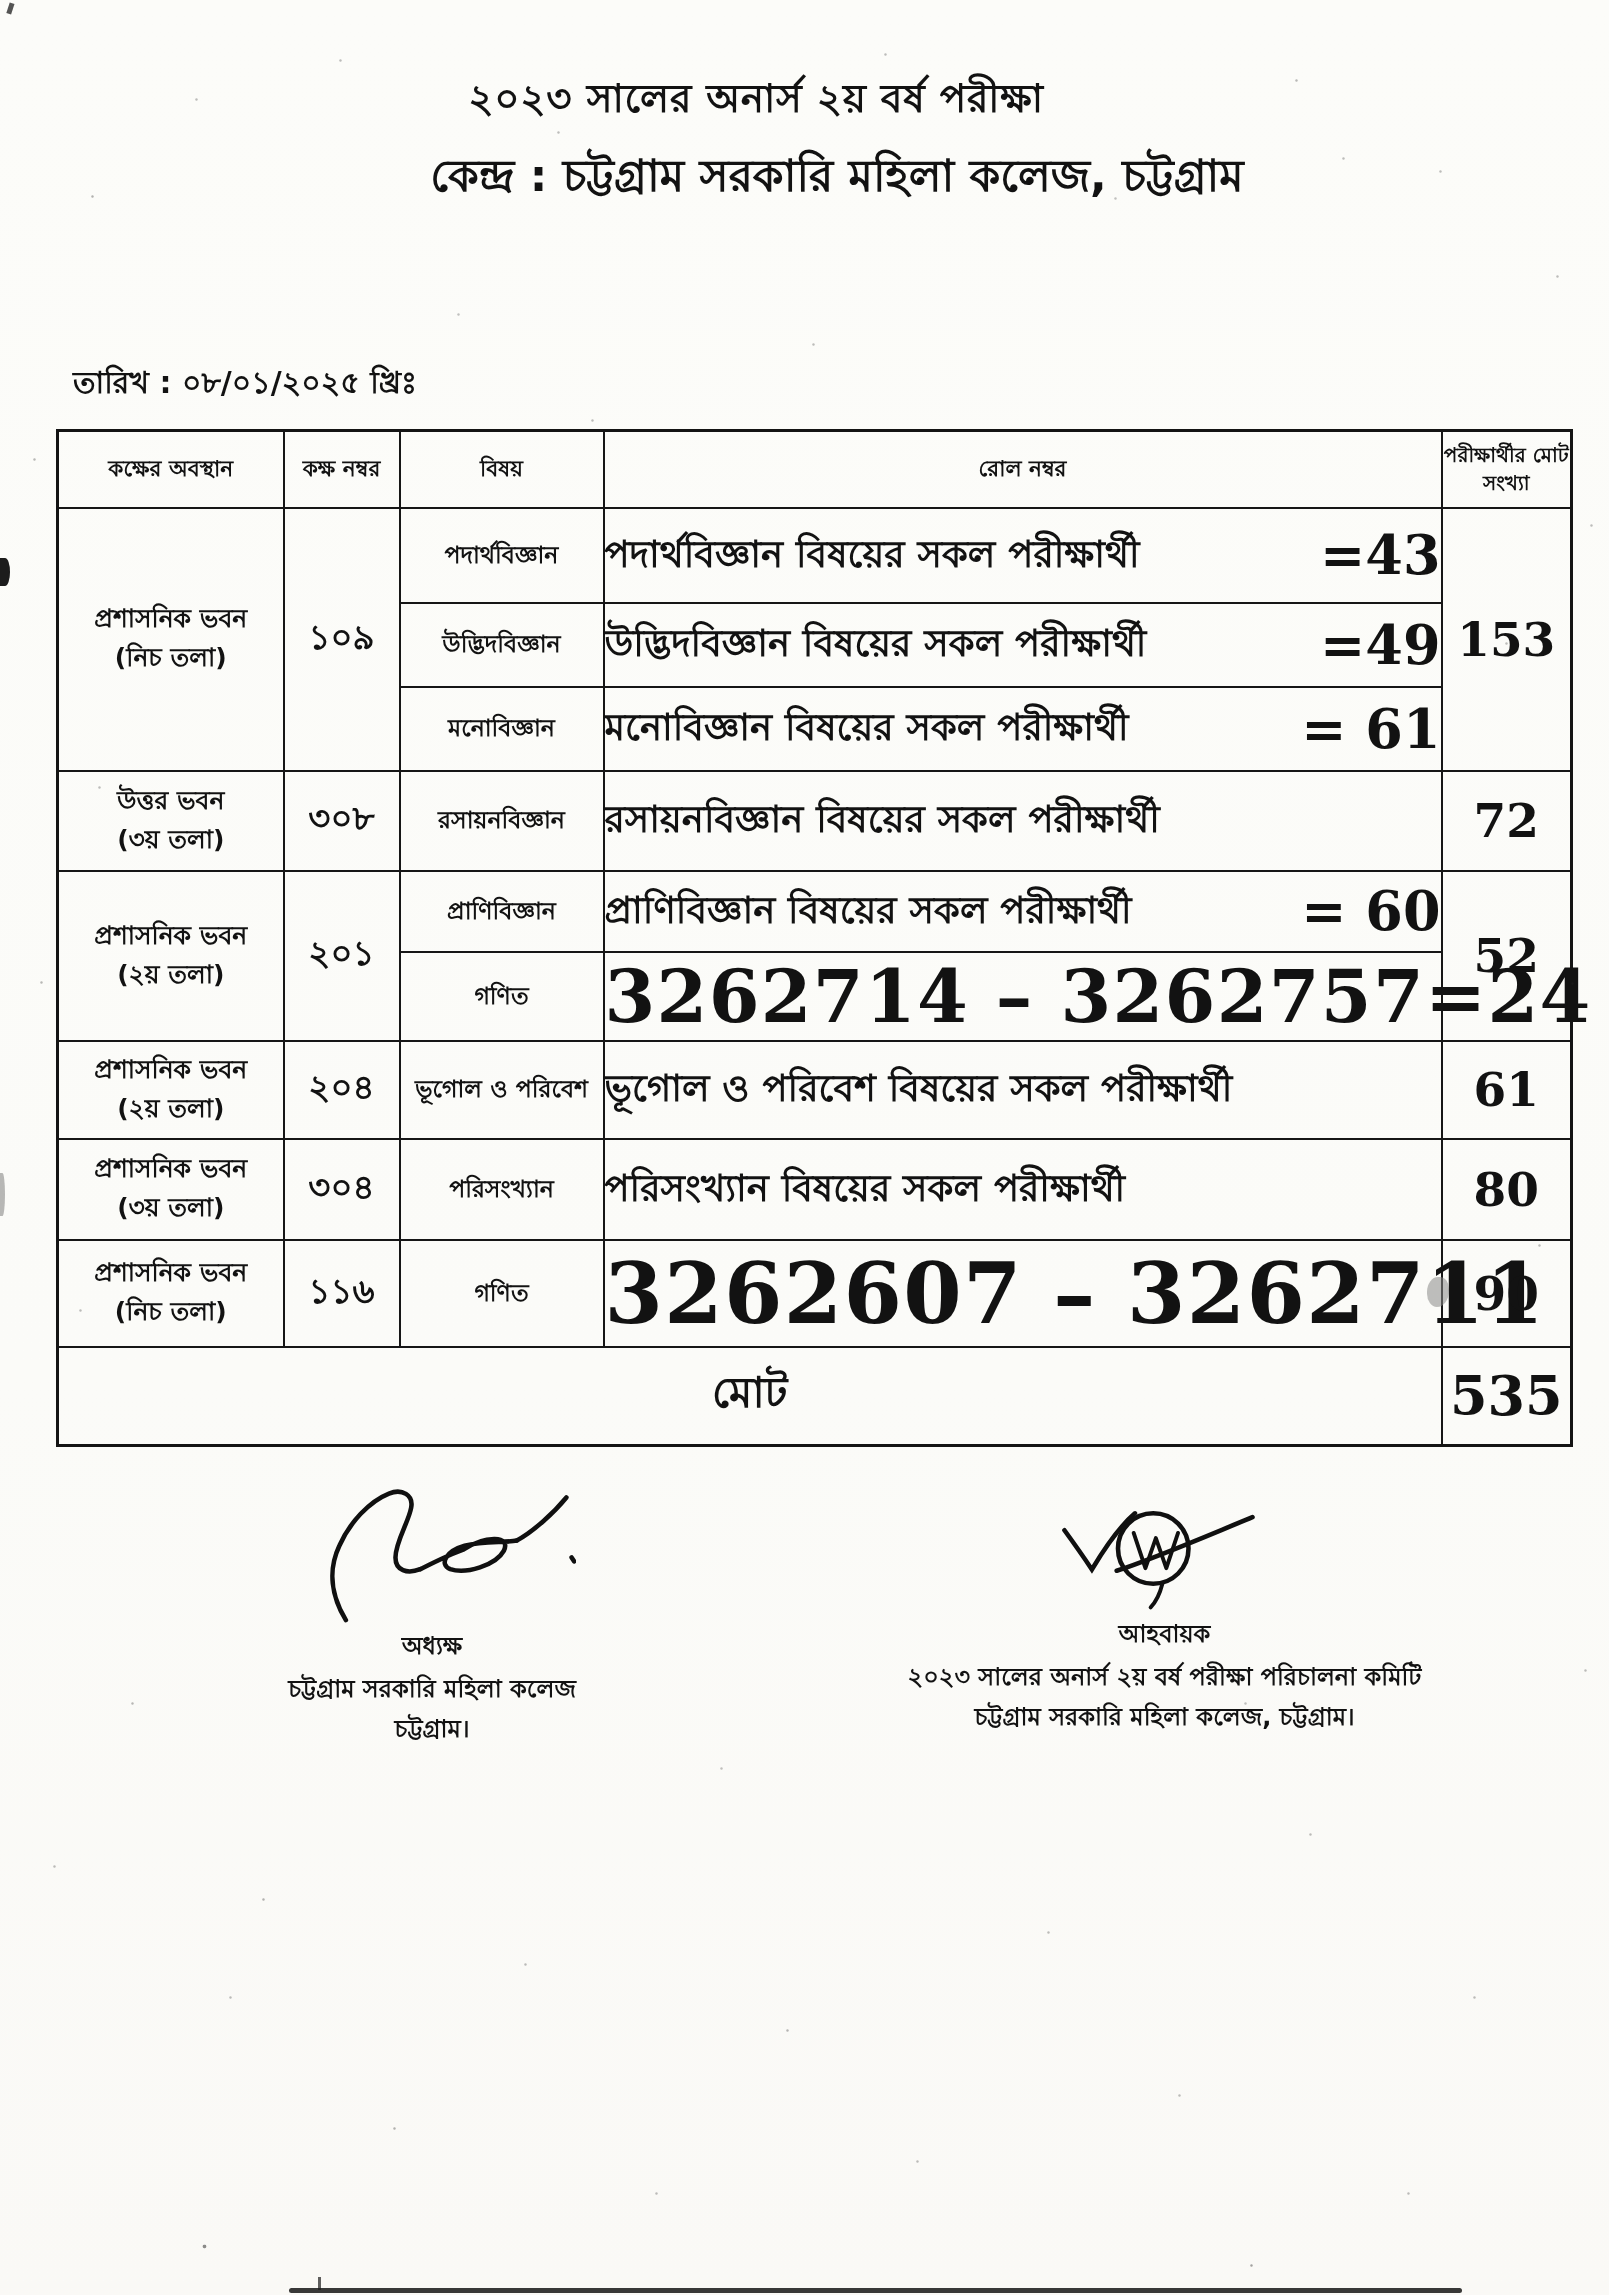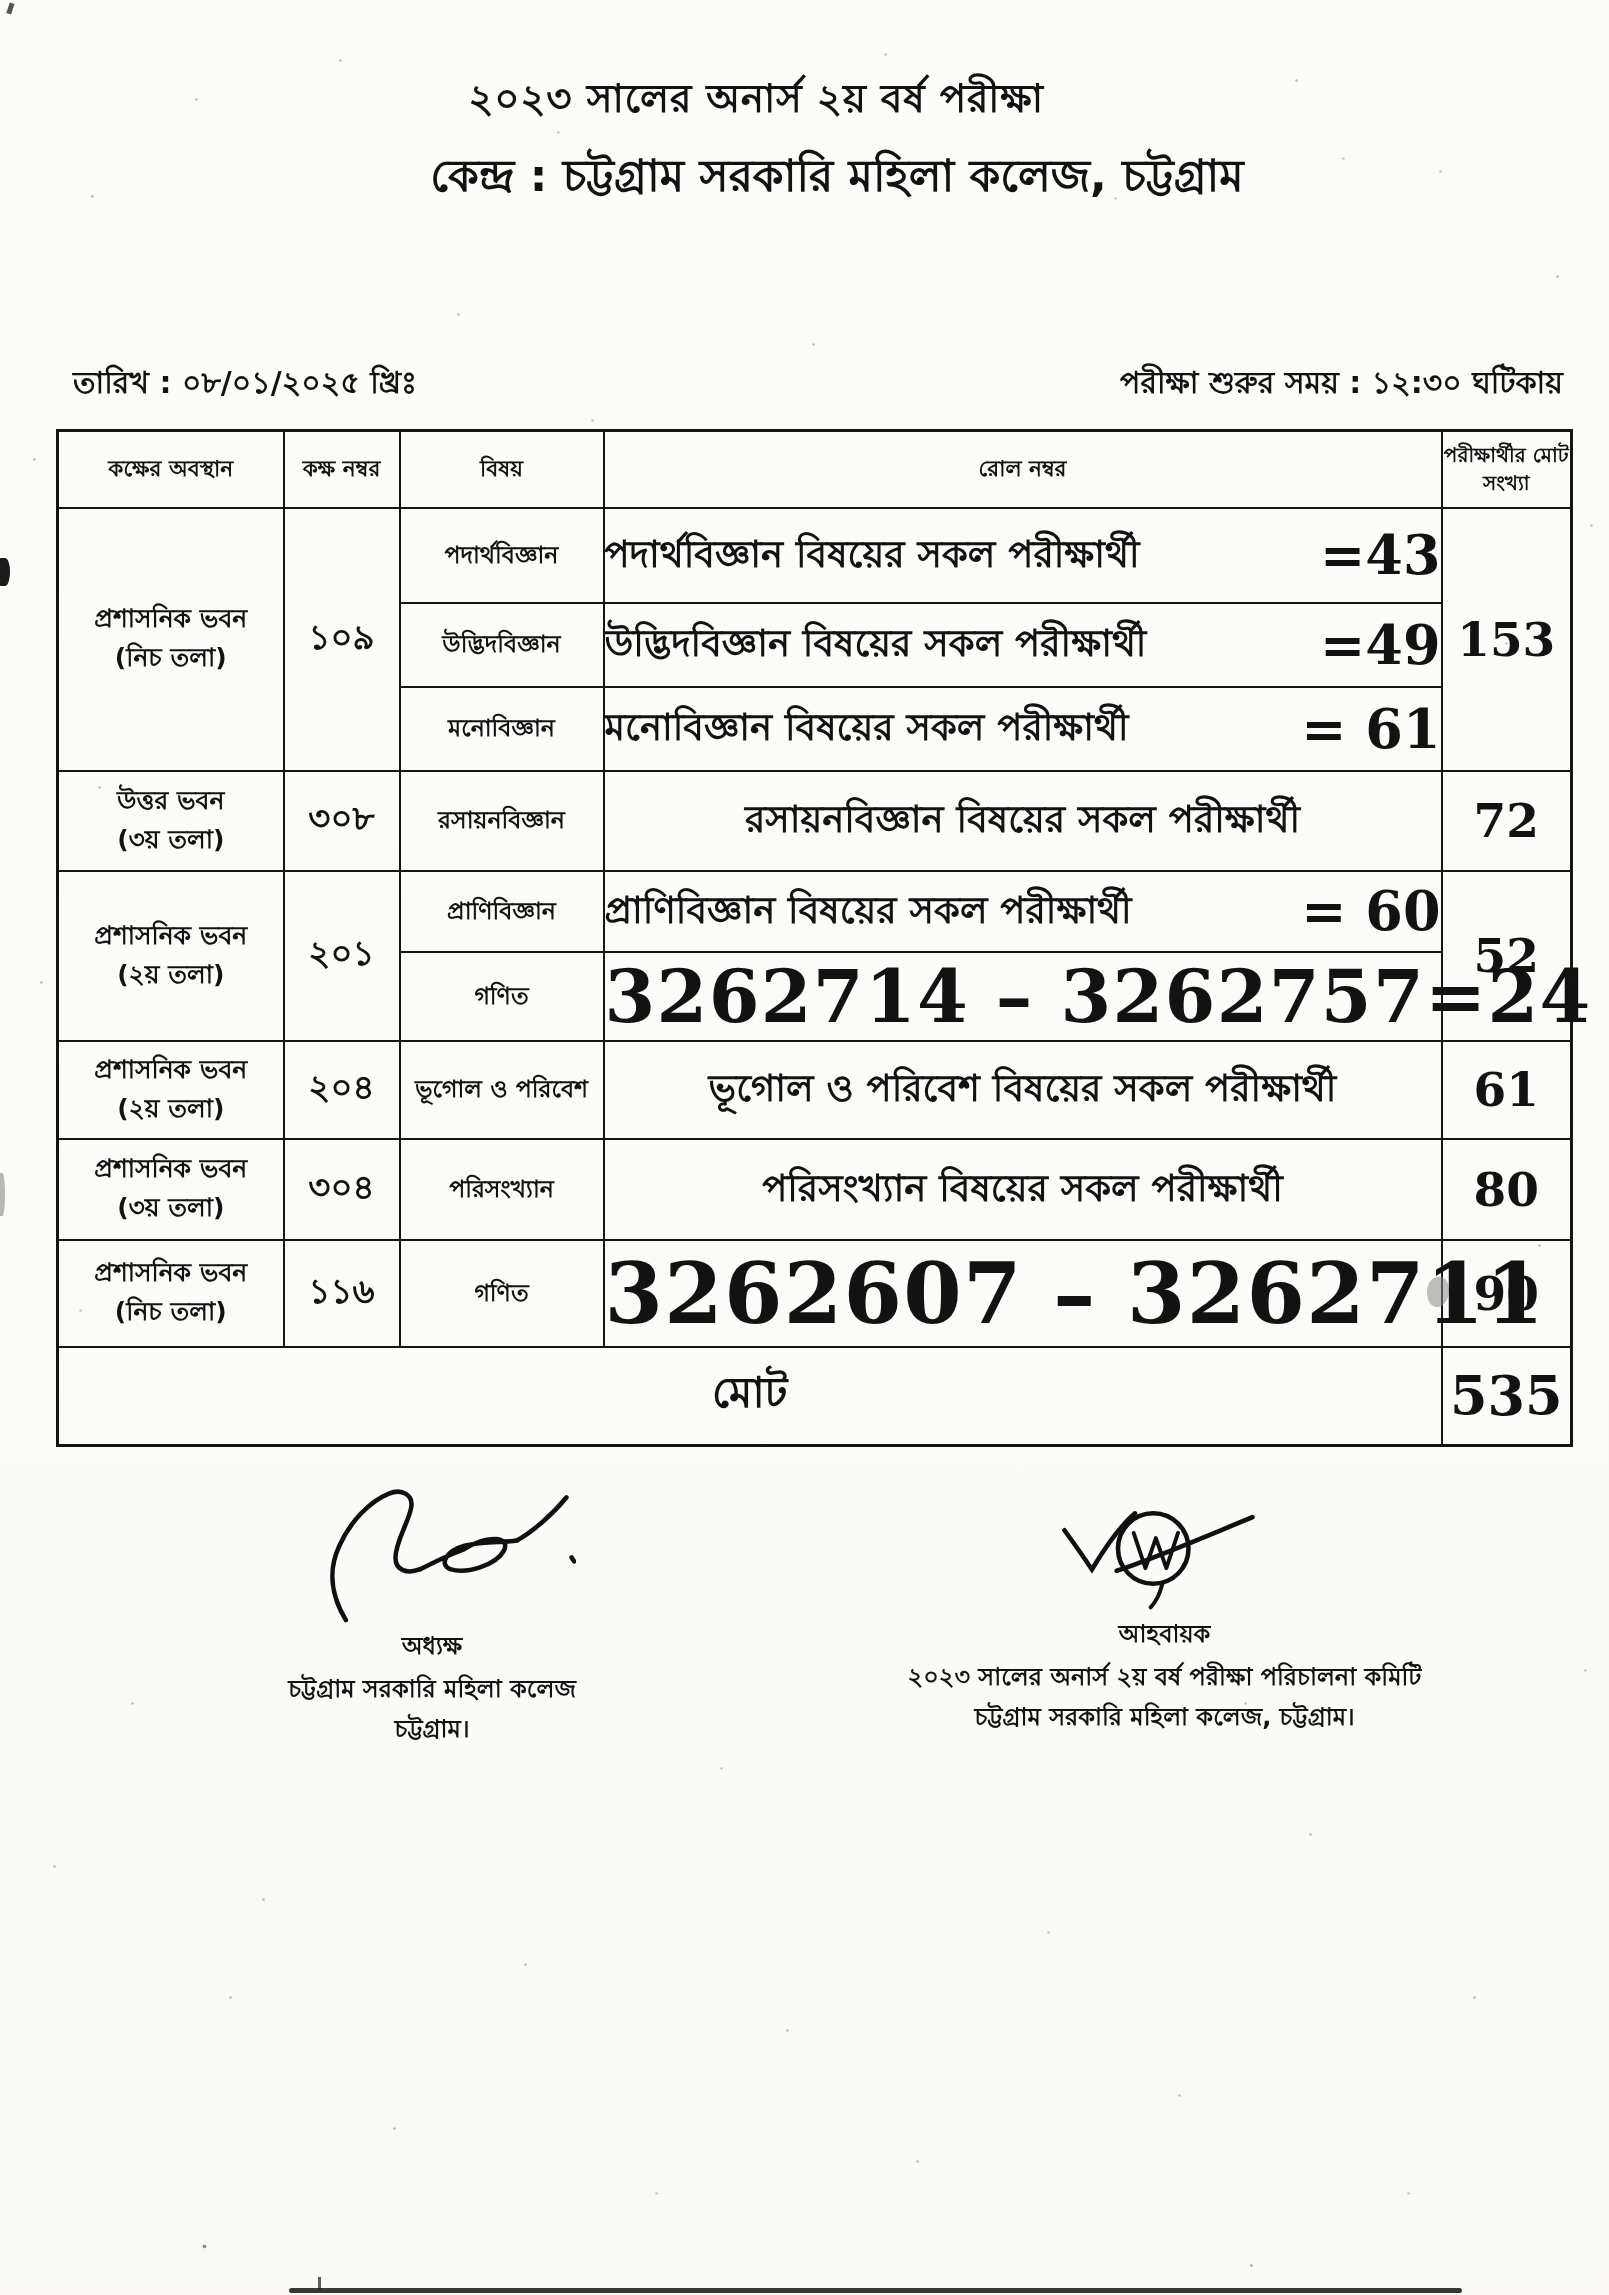--- a/index.html
+++ b/index.html
@@ -43,21 +43,21 @@
 
   .col-head { font-size:21.6px; font-weight:bold; line-height:1.4; padding:0 5.2px; }
   .col-head.small { font-size:20px; }
 
   .loc-cell { font-size:25px; font-weight:bold; line-height:1.55; padding:0 3.9px; }
   .room-cell { font-size:34px; font-weight:bold; }
   .subj-cell { font-size:23.6px; font-weight:bold; line-height:1.45; padding:0 9.2px; }
 
   .roll-cell { padding:0 15.7px; }
   .roll-flex { display:flex; justify-content:space-between; align-items:center; width:100%;gap:44px; }
-  .roll-flex.center { justify-content:center; }
+  .roll-flex.center { justify-content:flex-start; }
   .roll-bn { font-size:37px; font-weight:bold; line-height:1.2; white-space:nowrap; }
   .roll-num { font-family:"DejaVu Serif","Liberation Serif",serif; font-size:54px; font-weight:bold; white-space:nowrap; }
   .roll-range { font-family:"DejaVu Serif","Liberation Serif",serif; font-size:73px; font-weight:bold;
                 letter-spacing:1.3px; white-space:nowrap; }
   .roll-range.xl { font-size:84px; }
 
   .total-cell { font-family:"DejaVu Serif","Liberation Serif",serif; font-size:47px; font-weight:bold; }
   .total-label-cell { font-size:42px; font-weight:bold; }
   .grand-total-cell { font-family:"DejaVu Serif","Liberation Serif",serif; font-size:54px; font-weight:bold; }
 
@@ -104,21 +104,20 @@
   }
 </style>
 </head>
 <body>
 
 <div class="page">
 
   <div class="title1">২০২৩ সালের অনার্স ২য় বর্ষ পরীক্ষা</div>
   <div class="title2">কেন্দ্র : চট্টগ্রাম সরকারি মহিলা কলেজ, চট্টগ্রাম</div>
   <div class="date-line">তারিখ : ০৮/০১/২০২৫ খ্রিঃ</div>
-  <div class="time-line">পরীক্ষা শুরুর সময় : ১২:৩০ ঘটিকায়</div>
 
   <table class="seating">
     <colgroup>
       <col style="width:226px">
         <col style="width:116px">
         <col style="width:204px">
         <col style="width:838px">
         <col style="width:130px">
     </colgroup>
     <tbody>

